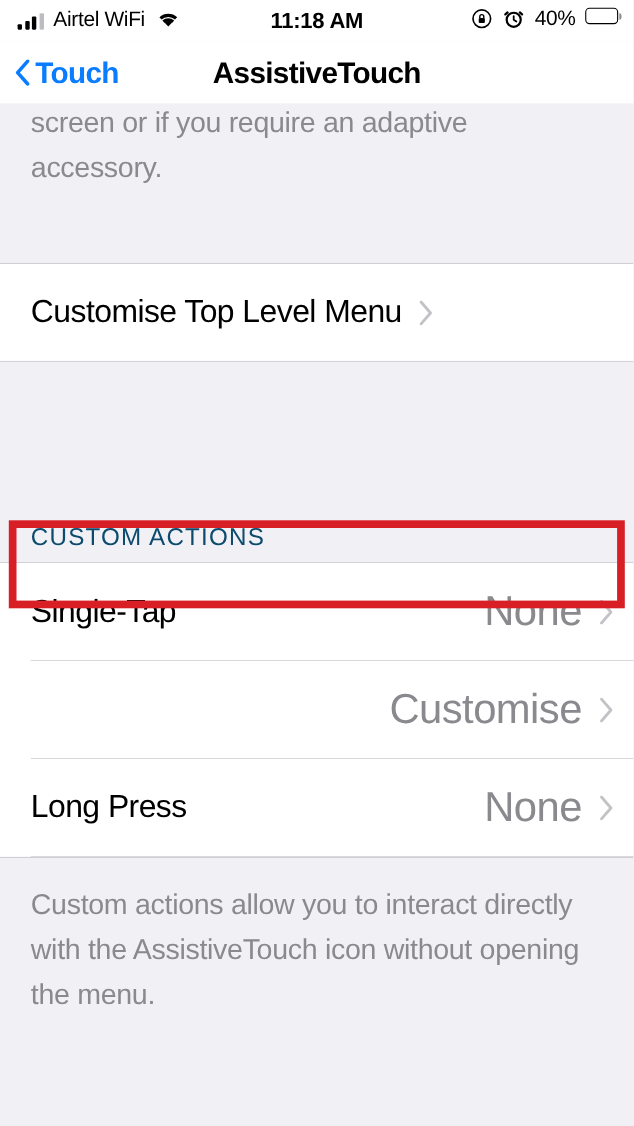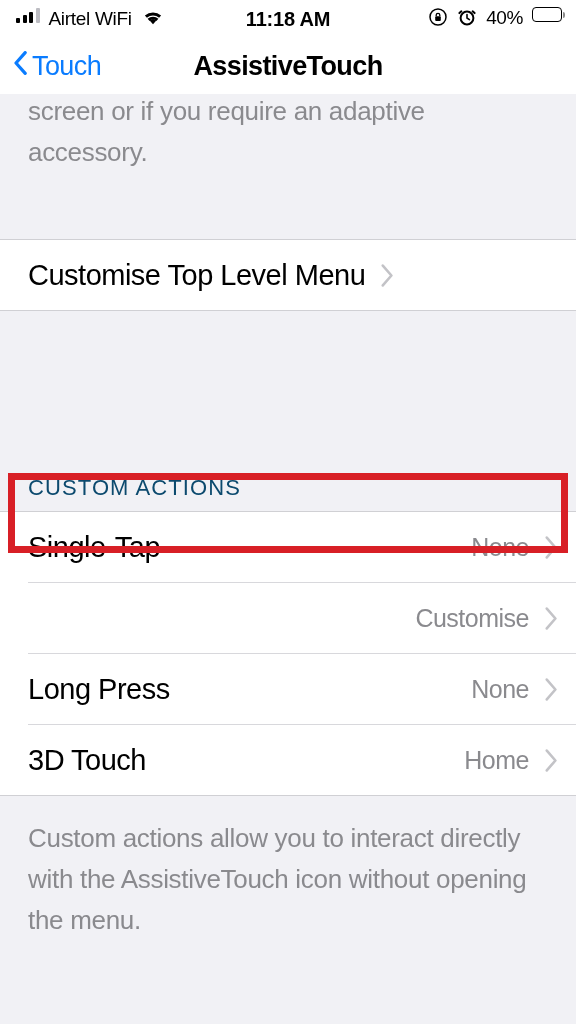--- a/index.html
+++ b/index.html
@@ -13,21 +13,21 @@
   #screen { position:relative; width:576px; height:1024px; background:#f1f1f5; overflow:hidden; }
 
   
   .statusbar {
     position:relative; height:38px; width:100%;
     background:#ffffff;
     display:flex; align-items:center;
     padding:0 14px 0 16px;
     color:#000;
   }
-  .sb-left { display:flex; align-items:flex-start; gap:9px; flex:0 0 auto; }
+  .sb-left { display:flex; align-items:center; gap:9px; flex:0 0 auto; }
   .sb-center { position:absolute; left:0; right:0; text-align:center;
                font-size:20px; font-weight:700; letter-spacing:-0.2px; pointer-events:none;}
   .sb-right { margin-left:auto; display:flex; gap:9px; z-index:2;}
   .carrier { font-size:19px; font-weight:400; letter-spacing:-0.3px; }
 
   .signal { display:flex; align-items:flex-end; gap:2.5px; height:15px; }
   .signal i { width:4px; background:#000; border-radius:1px; display:block; }
   .signal i:nth-child(1){ height:5px; }
   .signal i:nth-child(2){ height:8px; }
   .signal i:nth-child(3){ height:11.5px; }
@@ -39,44 +39,44 @@
   .battery .fill { height:100%; width:40%; background:#000; border-radius:1.6px; }
   .battery:after { content:""; position:absolute; right:-4px; top:4px; width:2.4px; height:6px;
                    background:#000; border-radius:0 2px 2px 0; opacity:.45; }
 
   
   .navbar {
     position:relative; height:56px; background:#ffffff;
     display:flex; align-items:center; padding:0 14px;
     z-index:6;
   }
-  .backbtn { display:flex; gap:5px; color:#0a7cff; flex:0 0 auto; }
+  .backbtn { display:flex; align-items:center; gap:5px; color:#0a7cff; flex:0 0 auto;font-weight:bold; }
   .chev-back { width:13px; height:24px; display:block; }
   .back-label { font-size:27px; letter-spacing:-0.6px; }
   .nav-title { position:absolute; left:0; right:0; text-align:center;
                font-size:27px; font-weight:700; letter-spacing:-0.6px; color:#000;
                pointer-events:none; }
 
   
   .content { position:relative; background:#f1f1f5; height:930px; }
 
   .blurb {
     color:#8a8a8e; font-size:26px; line-height:41px; letter-spacing:-0.3px;
     padding:0 28px;
   }
   .blurb.top { position:absolute; top:-44px; left:0; right:0; padding-top:0; }
   .blurb-clip { position:absolute; top:0; left:0; right:0; height:145px; overflow:hidden; }
 
   .grouplist { background:#ffffff; }
   .row {
     position:relative; display:flex; align-items:center;
-    height:70px; padding:0 18px 0 28px; background:#fff;
+    height:88px; padding:0 18px 0 28px; background:#fff;
   }
   .row .label { font-size:29px; color:#000; letter-spacing:-0.5px; }
-  .row .value { margin-left:auto; font-size:25px; color:#8a8a8e; letter-spacing:-0.5px; }
+  .row .value { margin-left:auto; font-size:38px; color:#8a8a8e; letter-spacing:-0.5px; }
   .row .chev { width:13px; height:23px; margin-left:16px; flex:0 0 auto; display:block; }
   .sep { height:1px; background:#d8d8dc; margin-left:28px; }
   .hair-top { height:1px; background:#d0d0d4; }
   .hair-bot { height:1px; background:#d0d0d4; }
 
   .section-header {
     font-size:22px; color:#0c4a6e; letter-spacing:1.1px;
     padding:46px 28px 10px 28px;
   }
 
@@ -199,29 +199,20 @@
           <span class="label">Long Press</span>
           <span class="value">None</span>
           <span class="chev">
             <svg viewBox="0 0 13 23" aria-hidden="true">
               <path d="M1.8 1.6 10.4 11.5 1.8 21.4" fill="none" stroke="#c3c3c7" stroke-width="2.6" stroke-linecap="round" stroke-linejoin="round"></path>
             </svg>
           </span>
         </div>
         <div class="sep"></div>
 
-        <div class="row">
-          <span class="label">3D Touch</span>
-          <span class="value">Home</span>
-          <span class="chev">
-            <svg viewBox="0 0 13 23" aria-hidden="true">
-              <path d="M1.8 1.6 10.4 11.5 1.8 21.4" fill="none" stroke="#c3c3c7" stroke-width="2.6" stroke-linecap="round" stroke-linejoin="round"></path>
-            </svg>
-          </span>
-        </div>
 
       </div>
       <div class="hair-bot"></div>
 
       <div class="footer-note">Custom actions allow you to interact directly with the AssistiveTouch icon without opening the menu.</div>
     </div>
 
   </div>
 
   <div class="highlight-box" style="left:8px; top:473px; width:560px; height:80px;"></div>

